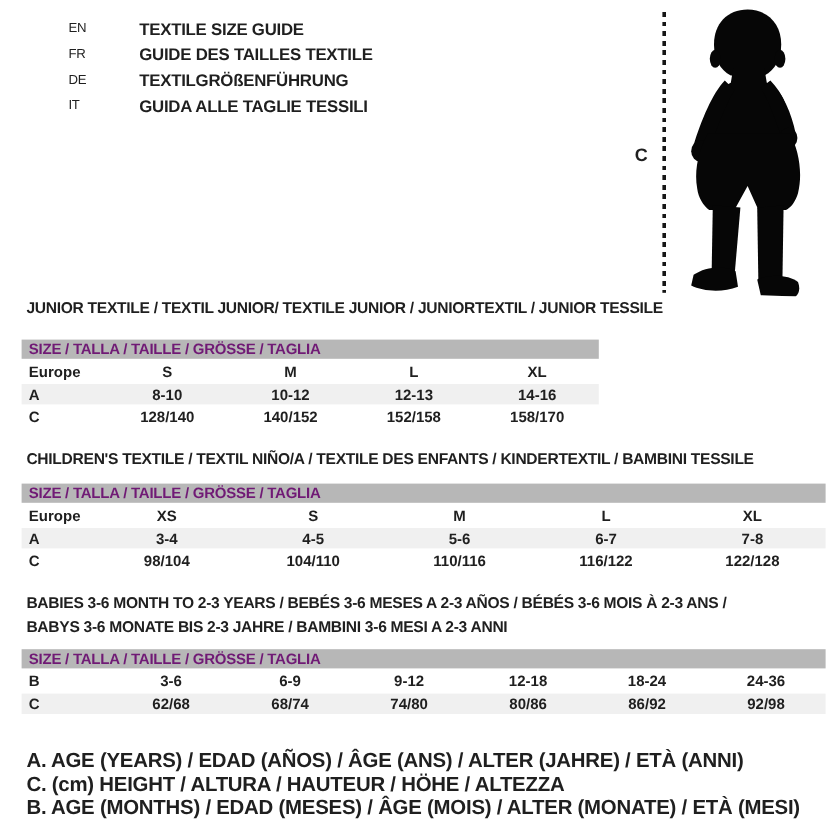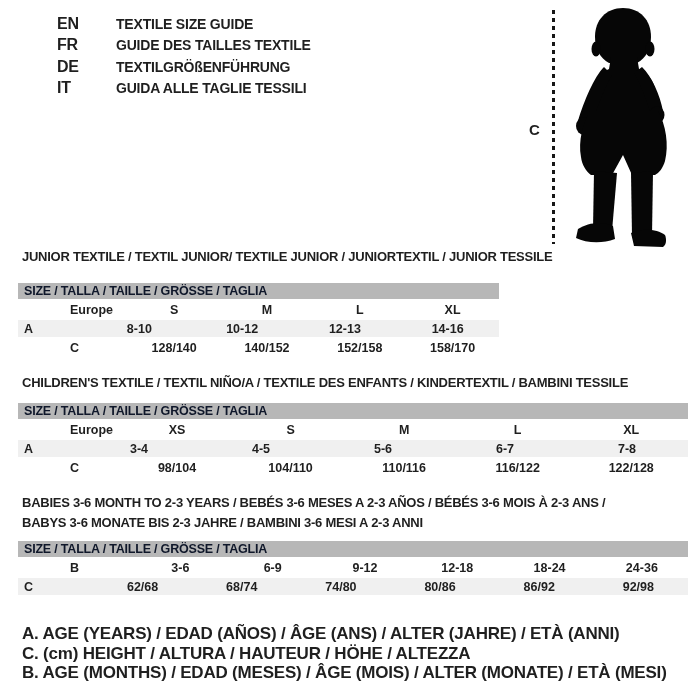--- a/index.html
+++ b/index.html
@@ -11,21 +11,21 @@
     font-family:"Liberation Sans","DejaVu Sans",sans-serif;
     color:#1f1f1f;
     overflow:hidden;
     -webkit-font-smoothing:antialiased;
   }
   .abs { position:absolute; }
 
   
   .lang-list { left:25px; top:13px; }
   .lang-row { display:flex; height:21.5px; align-items:center; }
-  .lang-code { width:43px; font-size:16px; font-weight:bold; letter-spacing:-0.2px;padding-left:32px; }
+  .lang-code { width:43px; font-size:11px; font-weight:normal; letter-spacing:-0.2px;padding-left:32px; }
   .lang-label { font-size:14px; font-weight:bold; letter-spacing:-0.2px; white-space:nowrap;margin-left:48px; }
 
   
   .measure-line {
     left:552px; top:10px; width:3px; height:234px;
     background:repeating-linear-gradient(to bottom,#161616 0 4px,transparent 4px 8px);
   }
   .measure-label { left:529px; top:121px; font-size:15px; font-weight:bold; }
   .silhouette { left:560px; top:5px; }
 
@@ -34,26 +34,26 @@
     font-size:13px; font-weight:bold; letter-spacing:-0.25px; white-space:nowrap;
   }
   .title-junior { left:22px; top:249px;text-align:right; }
   .title-children { left:22px; top:375px; }
   .title-babies { left:22px; top:493px; line-height:20px; }
 
   
   .size-table { left:18px; }
   .size-table .band {
     height:16px; line-height:16px;
-    background:#b7b7b7; color:#0f172a;
+    background:#b7b7b7; color:#701a75;
     font-size:12.5px; font-weight:bold; letter-spacing:-0.2px;
     padding-left:6px; white-space:nowrap;
   }
   .trow { display:flex; align-items:center; font-size:12.5px; font-weight:bold; }
-  .trow.tall { height:21px;margin-left:46px; }
+  .trow.tall { height:21px; }
   .trow.shaded { height:17px; background:#f0f0f0; }
   .trow .lbl { padding-left:6px; white-space:nowrap; }
   .trow .cell { text-align:center; white-space:nowrap; }
 
   .t-junior { top:283px; width:481px; }
   .t-junior .lbl { width:70px; }
   .t-junior .cell { width:102.75px; }
 
   .t-children { top:403px; width:670px; }
   .t-children .lbl { width:60px; }

